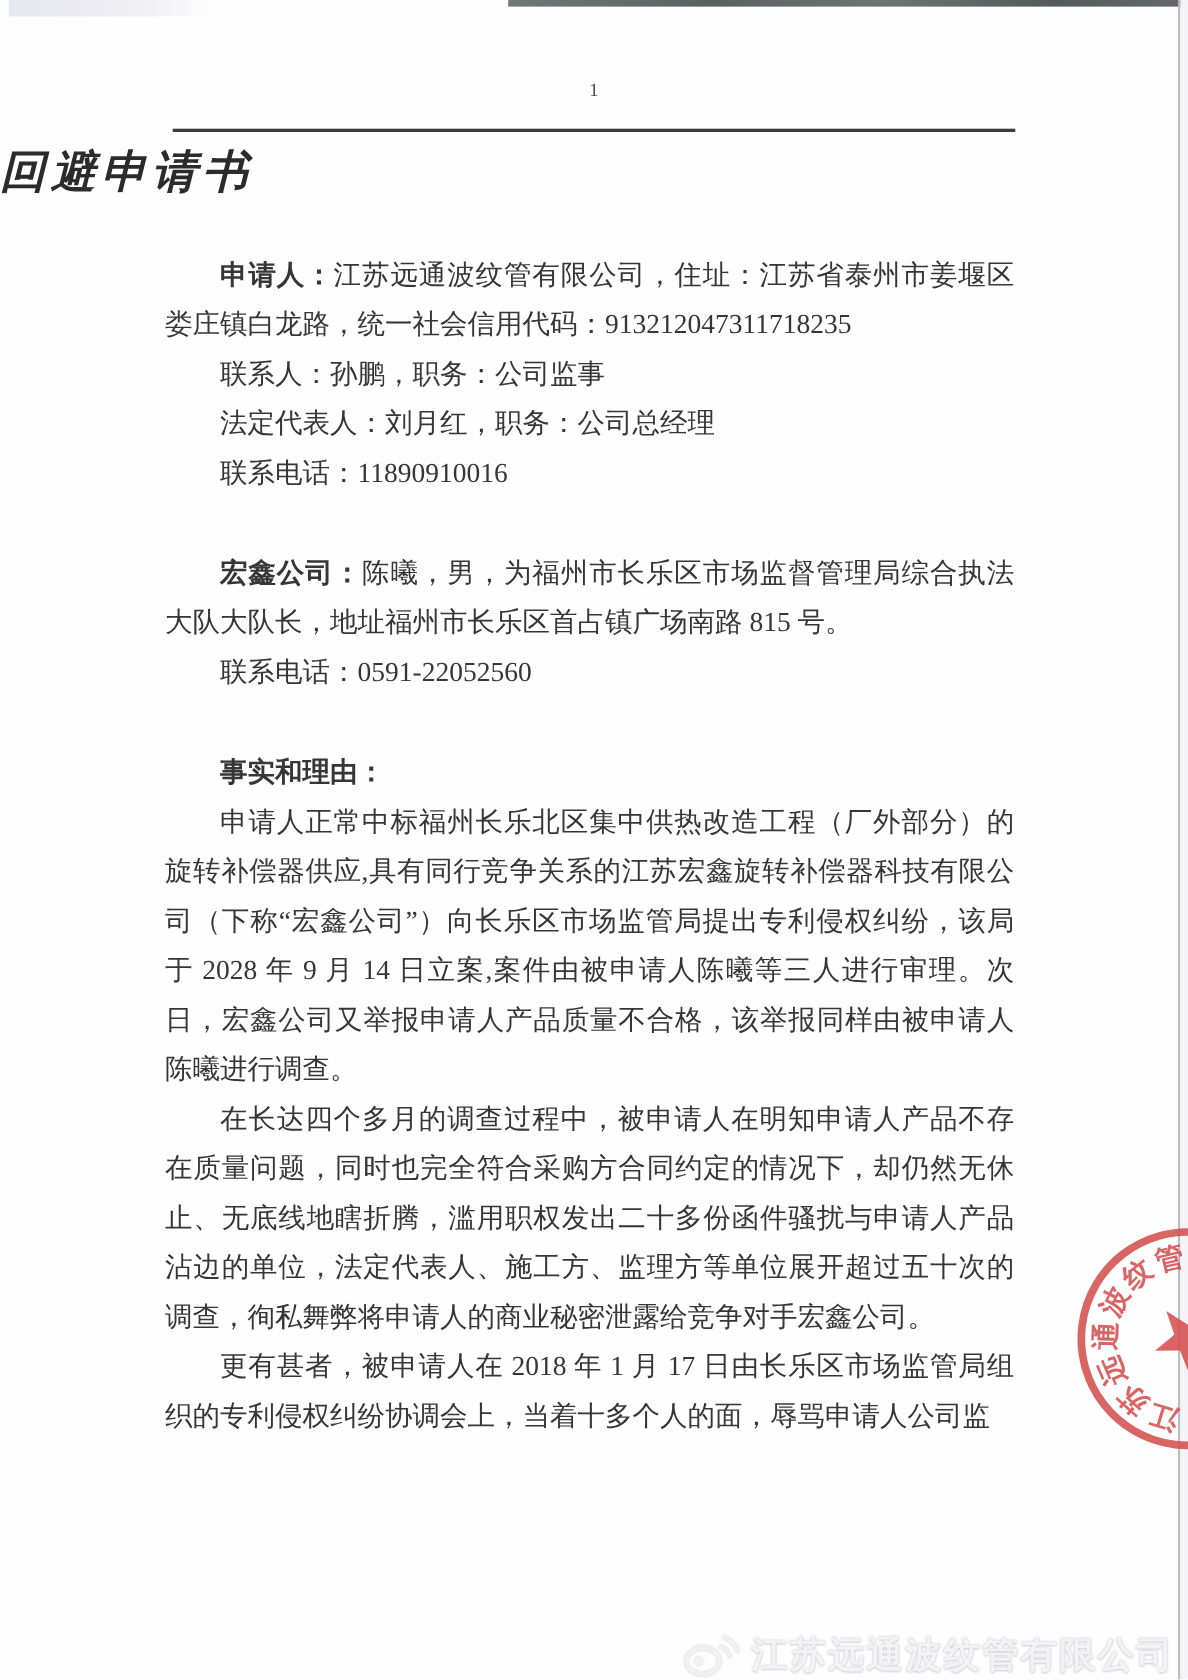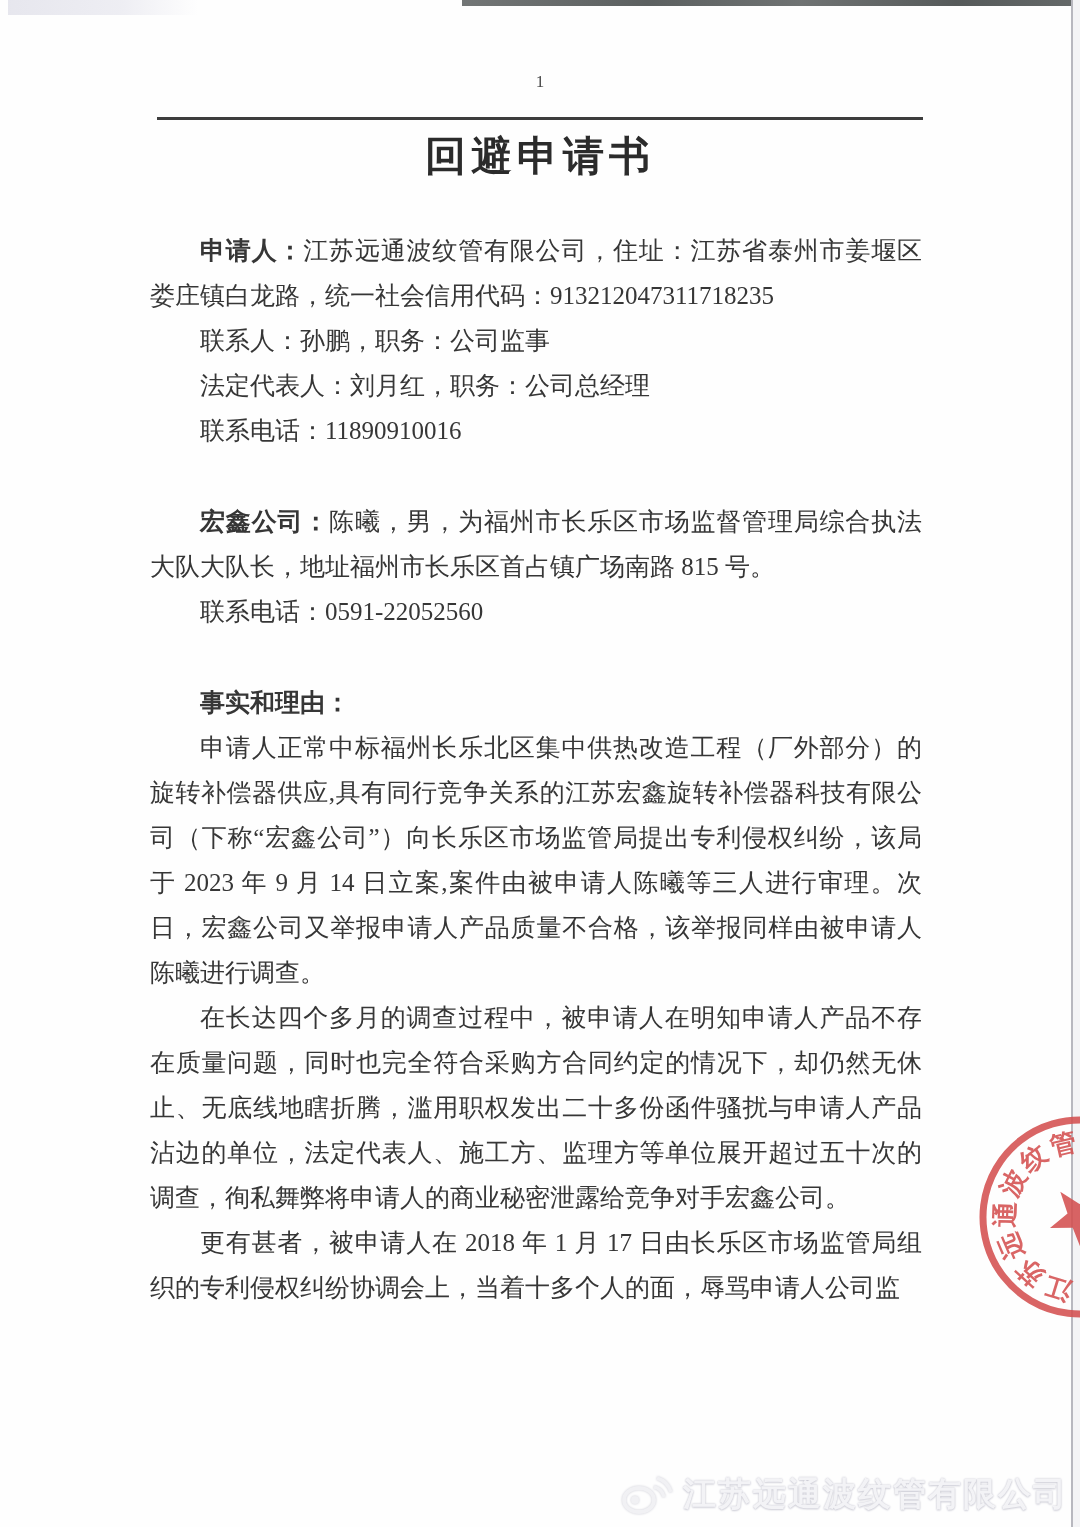--- a/index.html
+++ b/index.html
@@ -17,34 +17,34 @@
     opacity:.85;}
   .top-smudge{position:absolute;top:0;left:8px;width:190px;height:15px;
     background:linear-gradient(90deg,#e4e4ec,#ececf2 60%,rgba(255,255,255,0));
     opacity:.9;}
   .edge-line{position:absolute;top:0;bottom:0;left:1071px;width:2px;background:#b8b8bf;}
   .edge-strip{position:absolute;top:0;bottom:0;left:1073px;right:0;background:#f4f4f6;}
 
   .pageno{position:absolute;top:72px;left:0;width:100%;text-align:center;
     font-size:17px;color:#4a4a4a;}
   .rule{position:absolute;left:157px;top:117px;width:766px;height:3px;background:#3d3d3d;}
-  .title{position:absolute;top:129px;left:0;width:100%;text-align:center;
-    font-size:41px;font-weight:bold;letter-spacing:5px;color:#2b2b2b;}
+  .title{position:absolute;top:129px;left:0;width:100%;
+    font-size:41px;font-weight:bold;letter-spacing:5px;color:#2b2b2b;font-style:italic;}
 
   .content{position:absolute;left:150px;top:228px;width:772px;
     font-size:25px;line-height:45px;text-align:justify;}
   .para{margin:0;text-indent:2em;}
   .gap{margin-top:46px;}
   .b{font-weight:bold;}
 
   
   .seal{position:absolute;left:970px;top:1107px;width:220px;height:220px;opacity:.88;}
 
   
-  .watermark{position:absolute;right:12px;bottom:10px;display:flex;align-items:flex-end;
+  .watermark{position:absolute;right:12px;bottom:0;display:flex;align-items:flex-end;
     gap:10px;}
   .watermark .wm-text{
     font-family:"Liberation Sans","DejaVu Sans",sans-serif;
     font-size:33px;font-weight:bold;letter-spacing:2px;
     color:#f3f3f6;text-shadow:0 0 2px #c6c6d0, 0 1px 2px #d5d5dd;}
   .watermark svg{filter:drop-shadow(0 0 1px #cdcdd6);}
 </style>
 </head>
 <body>
 
@@ -65,21 +65,21 @@
 
     <p class="para">联系人：孙鹏，职务：公司监事</p>
     <p class="para">法定代表人：刘月红，职务：公司总经理</p>
     <p class="para">联系电话：11890910016</p>
 
     <p class="para gap"><span class="b">宏鑫公司：</span><span>陈曦，男，为福州市长乐区市场监督管理局综合执法大队大队长，地址福州市长乐区首占镇广场南路 815 号。</span></p>
 
     <p class="para">联系电话：0591-22052560</p>
 
     <p class="para gap b">事实和理由：</p>
-    <p class="para">申请人正常中标福州长乐北区集中供热改造工程（厂外部分）的旋转补偿器供应,具有同行竞争关系的江苏宏鑫旋转补偿器科技有限公司（下称“宏鑫公司”）向长乐区市场监管局提出专利侵权纠纷，该局于 2023 年 9 月 14 日立案,案件由被申请人陈曦等三人进行审理。次日，宏鑫公司又举报申请人产品质量不合格，该举报同样由被申请人陈曦进行调查。</p>
+    <p class="para">申请人正常中标福州长乐北区集中供热改造工程（厂外部分）的旋转补偿器供应,具有同行竞争关系的江苏宏鑫旋转补偿器科技有限公司（下称“宏鑫公司”）向长乐区市场监管局提出专利侵权纠纷，该局于 2028 年 9 月 14 日立案,案件由被申请人陈曦等三人进行审理。次日，宏鑫公司又举报申请人产品质量不合格，该举报同样由被申请人陈曦进行调查。</p>
     <p class="para">在长达四个多月的调查过程中，被申请人在明知申请人产品不存在质量问题，同时也完全符合采购方合同约定的情况下，却仍然无休止、无底线地瞎折腾，滥用职权发出二十多份函件骚扰与申请人产品沾边的单位，法定代表人、施工方、监理方等单位展开超过五十次的调查，徇私舞弊将申请人的商业秘密泄露给竞争对手宏鑫公司。</p>
     <p class="para">更有甚者，被申请人在 2018 年 1 月 17 日由长乐区市场监管局组织的专利侵权纠纷协调会上，当着十多个人的面，辱骂申请人公司监</p>
 
   </div>
 
   <svg class="seal" viewBox="0 0 220 220" width="220" height="220">
     <g id="seal-group" transform="rotate(-38 110 110)">
       <circle id="seal-ring" cx="110" cy="110" r="97" fill="none" stroke-width="7" stroke="#d45050"></circle>
       <polygon id="seal-star" points="110,78 117.6,99.5 140.4,100.1 122.4,114 128.8,135.9 110,123 91.2,135.9 97.6,114 79.6,100.1 102.4,99.5" fill="#d45050"></polygon>
       <g id="seal-chars" font-size="26" font-weight="bold" font-family="Liberation Serif, DejaVu Serif, serif">

